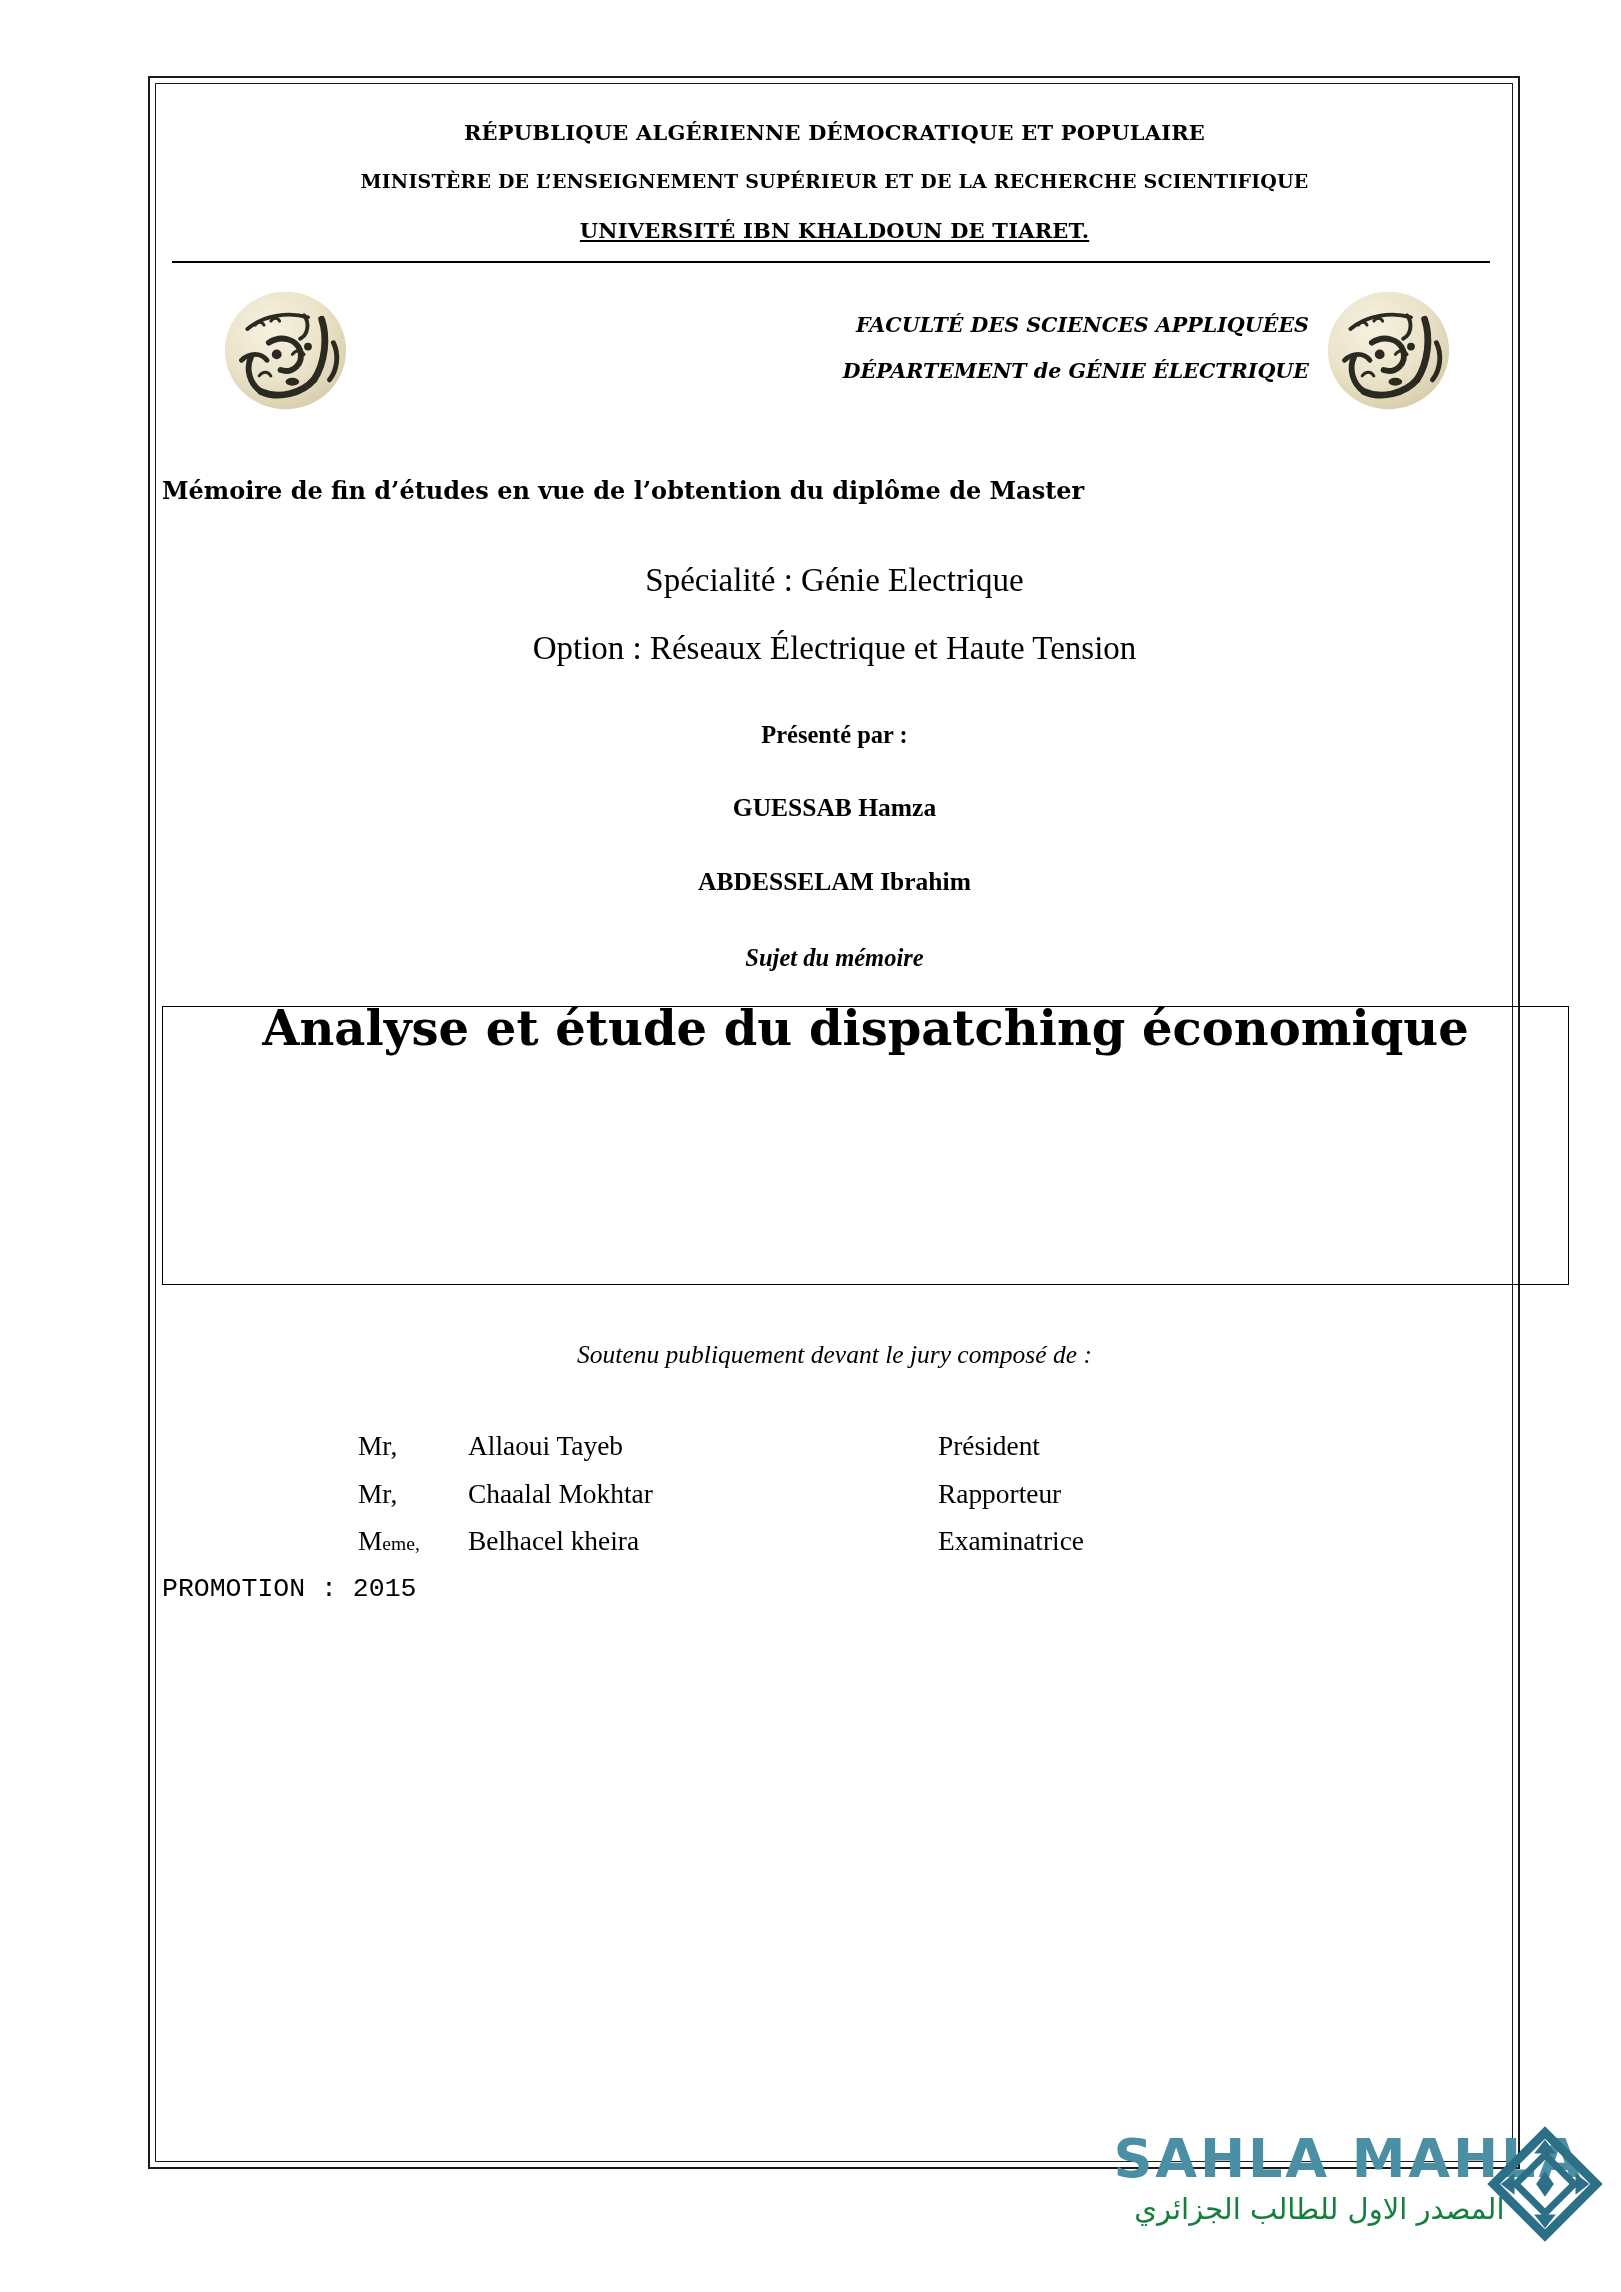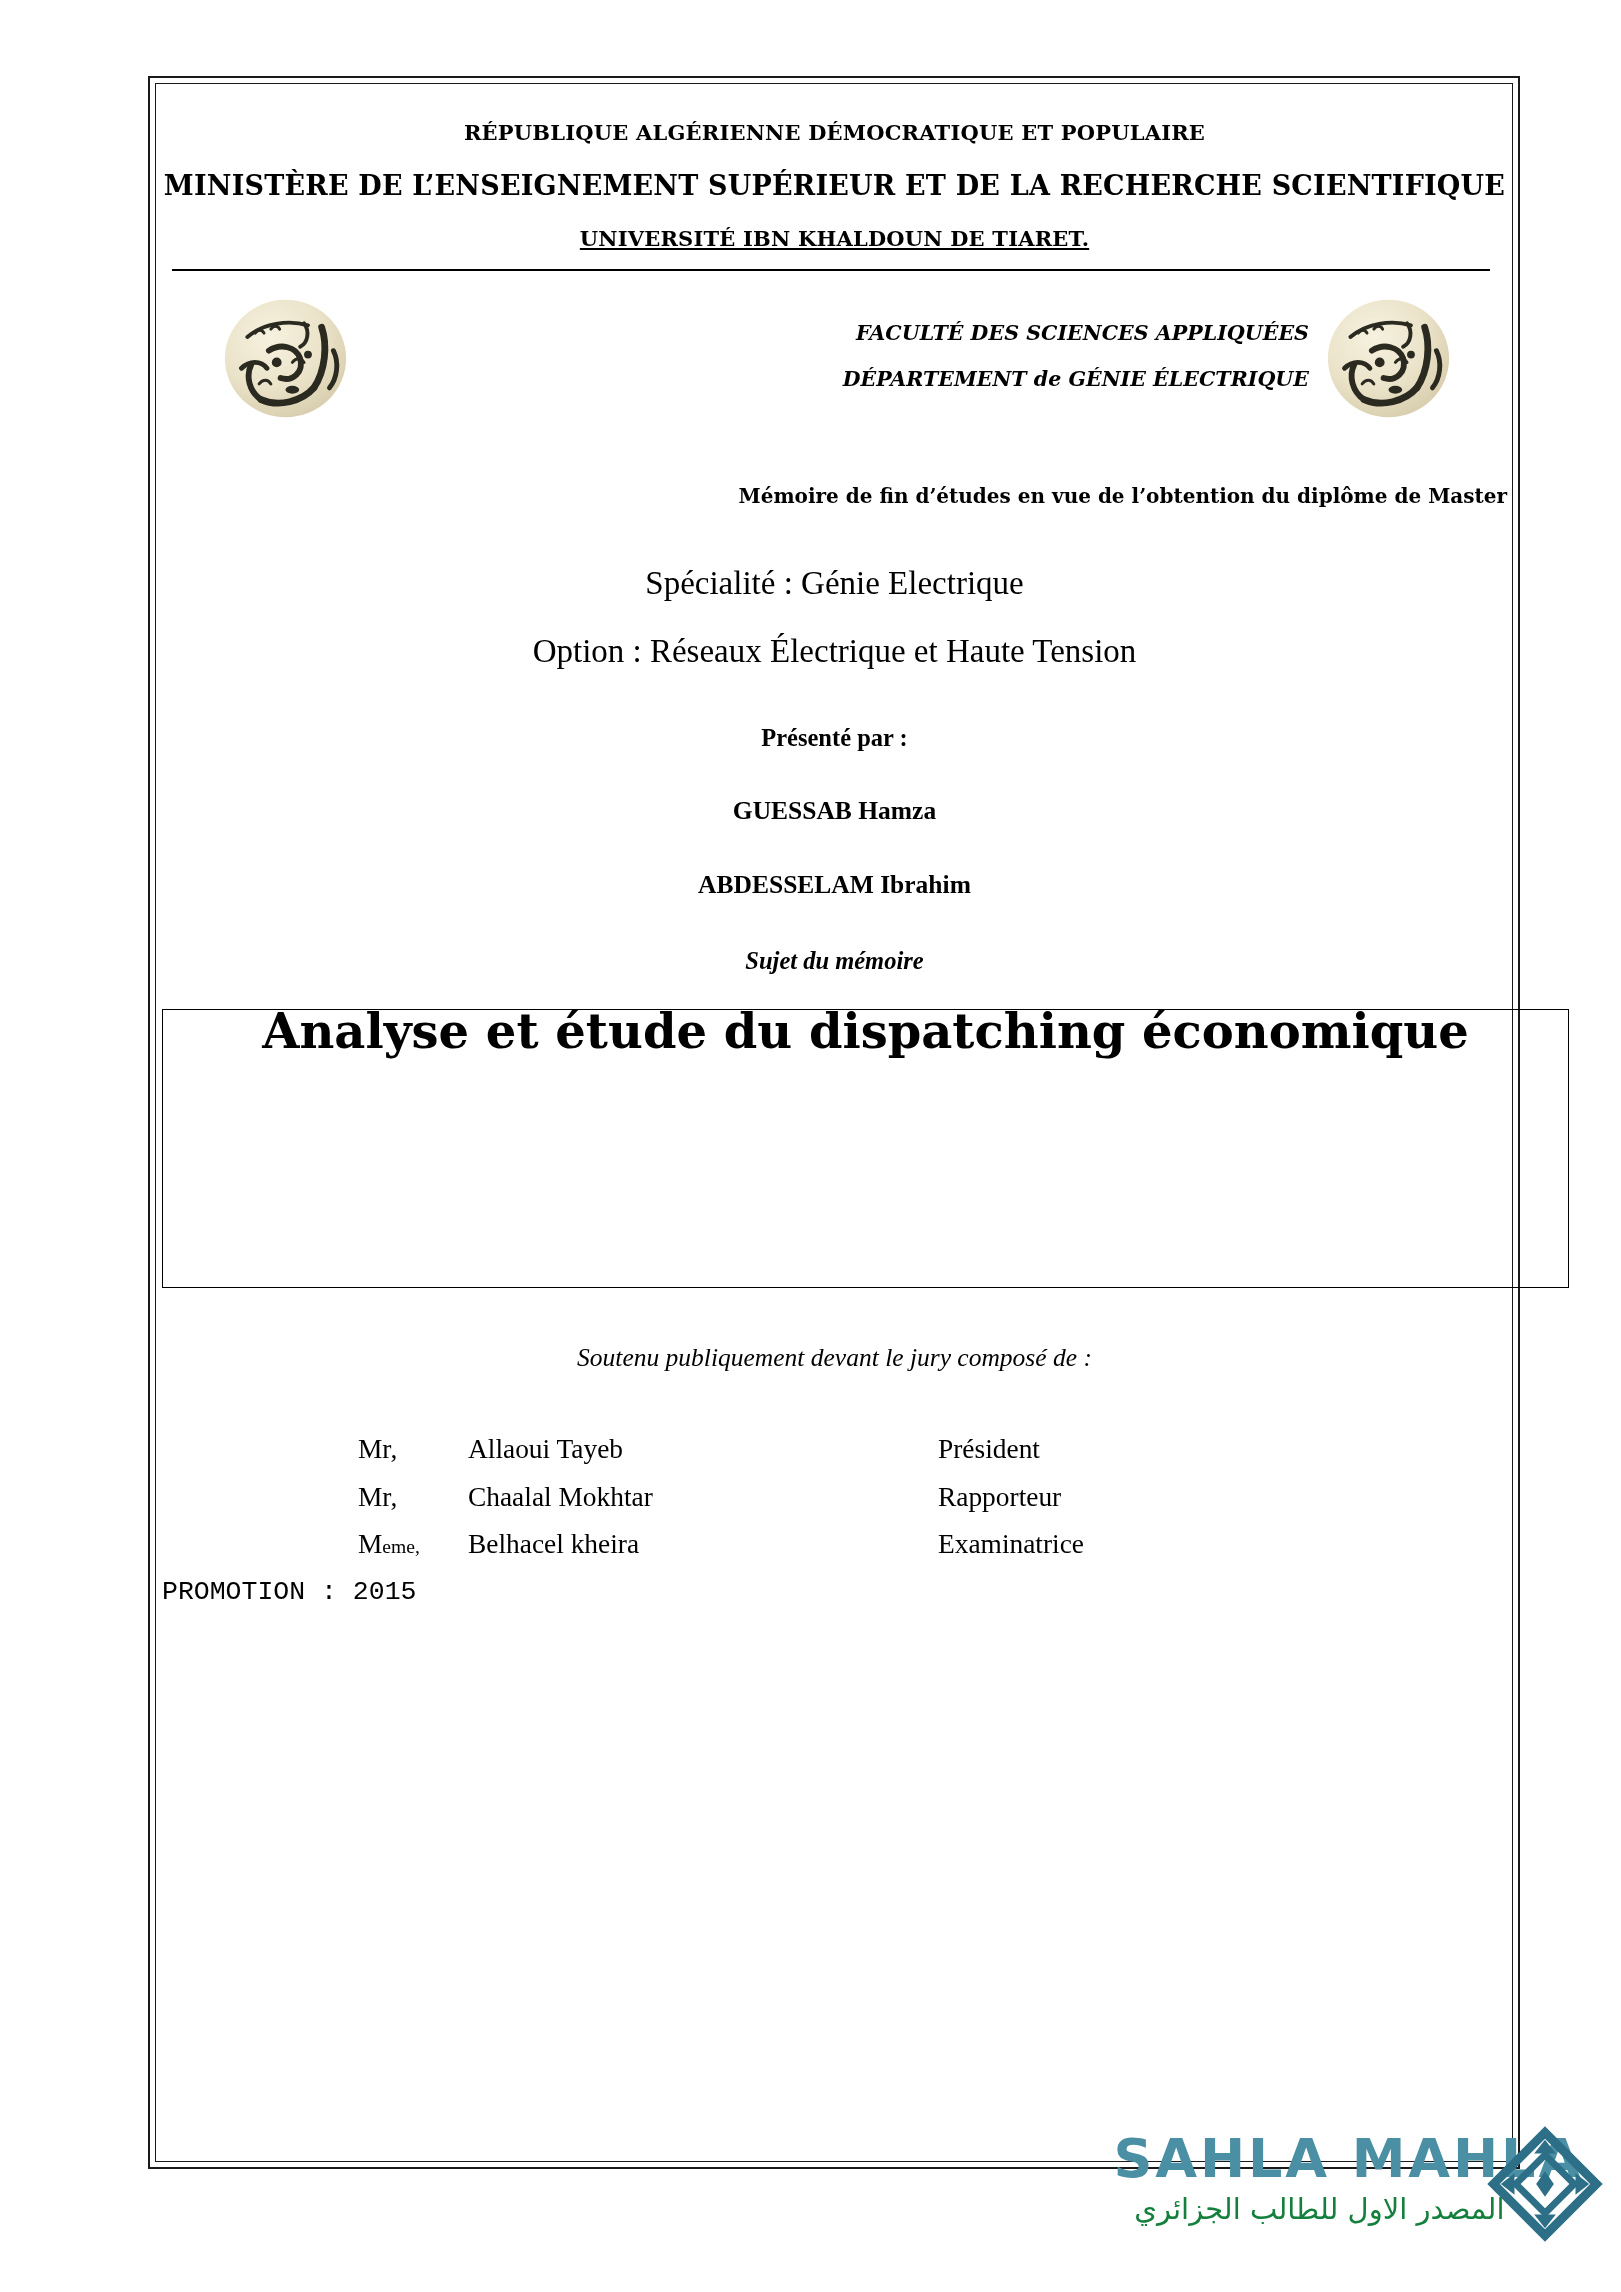--- a/index.html
+++ b/index.html
@@ -52,21 +52,21 @@
   }
   .header-line {
     font-family: "DejaVu Serif", "Liberation Serif", serif;
     font-weight: bold;
     font-size: 21px;
     letter-spacing: 0.2px;
     line-height: 1.0;
     margin: 0 0 29px 0;
     white-space: nowrap;
   }
-  .header-line.l2 { font-size: 27px; }
+  .header-line.l2 { font-size: 19px; }
   .header-line.l3 { margin-bottom: 20px; text-decoration: underline; }
 
   .header-rule {
     width: 1318px;
     margin: 0 auto;
     border-top: 2.5px solid #000;
     position: relative;
     left: -3.9px;
   }
 
@@ -98,24 +98,24 @@
     font-weight: bold;
     font-size: 20.6px;
     line-height: 1.0;
     margin: 0 0 25.5px 0;
     white-space: nowrap;
   }
   .faculty-text .fl:last-child { margin-bottom: 0; }
 
   
   .memoire {
-    text-align: right;
+    text-align: left;
     font-family: "DejaVu Serif", "Liberation Serif", serif;
     font-weight: bold;
-    font-size: 20px;
+    font-size: 24px;
     margin-top: 61px;
     white-space: nowrap;
   }
 
   
   .specialty {
     text-align: center;
     font-size: 33px;
     margin-top: 57px;
     font-family: "Liberation Serif", serif;

